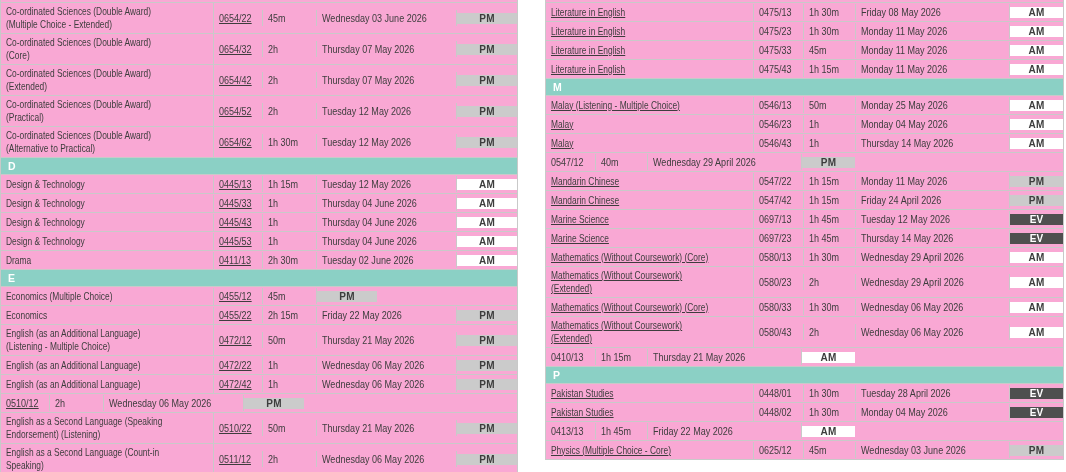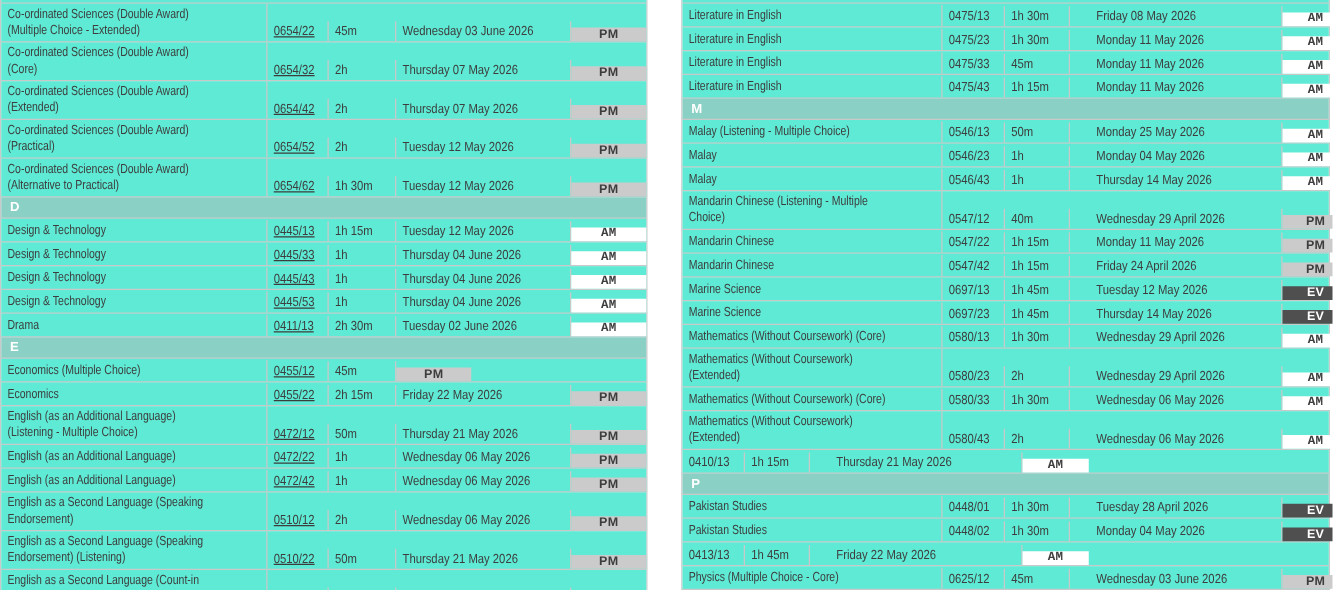--- a/index.html
+++ b/index.html
@@ -6,46 +6,46 @@
     --teal:#8bd0c5; --pm:#cbcbcb; --ev:#4f4f4f; --txt:#3d3d3d; --line:#c9c9c9;
   }
   *{box-sizing:border-box; margin:0; padding:0;}
   html,body{width:1066px; height:472px; overflow:hidden; background:#fff;
     font-family:"Liberation Sans", sans-serif;}
   .page{position:relative; width:1066px; height:472px; background:#fff;}
   .timetable{position:absolute; top:0; background:#fff; color:var(--txt);
     font-size:10.5px; border-left:1px solid var(--line); border-right:1px solid var(--line);}
   #table-left{left:0; width:518px;}
   #table-right{left:545px; width:519px;}
-  .row{display:flex; align-items:flex-end; border-bottom:1px solid var(--line); background:#5eead4;}
+  .row{display:flex; align-items:center; border-bottom:1px solid var(--line); background:#f9a8d4;}
   .cell{border-right:1px solid var(--line); display:flex; align-items:center;
     padding:2px 4px 2px 5px; overflow:hidden;}
   .cell:last-child{border-right:none;}
   .exam{min-height:19px;}
   
   #table-left .subject{width:213px; flex:none;}
   #table-left .code{width:49px; flex:none;text-decoration:underline;}
   #table-left .duration{width:54px; flex:none;}
   #table-left .date{width:140px; flex:none;}
   #table-left .badge{width:60px; flex:none;}
-  #table-right .subject{width:208px; flex:none;}
+  #table-right .subject{width:208px; flex:none;text-decoration:underline;}
   #table-right .code{width:50px; flex:none;}
   #table-right .duration{width:52px; flex:none;}
-  #table-right .date{width:154px; flex:none;margin-left:16px;}
+  #table-right .date{width:154px; flex:none;}
   #table-right .badge{width:53px; flex:none;}
   
   .subj{display:inline-block; width:125%; transform:scaleX(.8);
     transform-origin:0 50%; line-height:13px;}
   .cnd{display:inline-block; white-space:nowrap; transform:scaleX(.86);
     transform-origin:0 50%;}
   .badge{justify-content:center; font-weight:bold; font-size:10px; padding:0;
     letter-spacing:.2px;}
   .badge.pm{background:var(--pm);}
   .badge.ev{background:var(--ev); color:#fff;}
-  .badge.am{background:#fff;font-family:Liberation Mono, monospace;}
+  .badge.am{background:#fff;}
   .section{height:17px; background:var(--teal); align-items:center;
     border-bottom:1px solid var(--line);}
   .section .letter{color:#fff; font-weight:bold; font-size:10.5px; padding-left:7px;}
   .partial-top{height:3px; min-height:0;}
   .partial-top .cell{padding:0;}
 </style>
 </head>
 <body>
 
 <div class="page">
@@ -309,23 +309,20 @@
           <span class="cnd">1h</span>
         </div>
     <div class="cell date">
           <span class="cnd">Wednesday 06 May 2026</span>
         </div>
     <div class="cell badge pm">
           <span>PM</span>
         </div>
   </div>
       <div class="row exam">
-    <div class="cell subject">
-          <span class="subj">English as a Second Language (Speaking Endorsement)</span>
-        </div>
     <div class="cell code">
           <span class="cnd">0510/12</span>
         </div>
     <div class="cell duration">
           <span class="cnd">2h</span>
         </div>
     <div class="cell date">
           <span class="cnd">Wednesday 06 May 2026</span>
         </div>
     <div class="cell badge pm">
@@ -491,23 +488,20 @@
           <span class="cnd">1h</span>
         </div>
     <div class="cell date">
           <span class="cnd">Thursday 14 May 2026</span>
         </div>
     <div class="cell badge am">
           <span>AM</span>
         </div>
   </div>
       <div class="row exam">
-    <div class="cell subject">
-          <span class="subj">Mandarin Chinese (Listening - Multiple Choice)</span>
-        </div>
     <div class="cell code">
           <span class="cnd">0547/12</span>
         </div>
     <div class="cell duration">
           <span class="cnd">40m</span>
         </div>
     <div class="cell date">
           <span class="cnd">Wednesday 29 April 2026</span>
         </div>
     <div class="cell badge pm">

